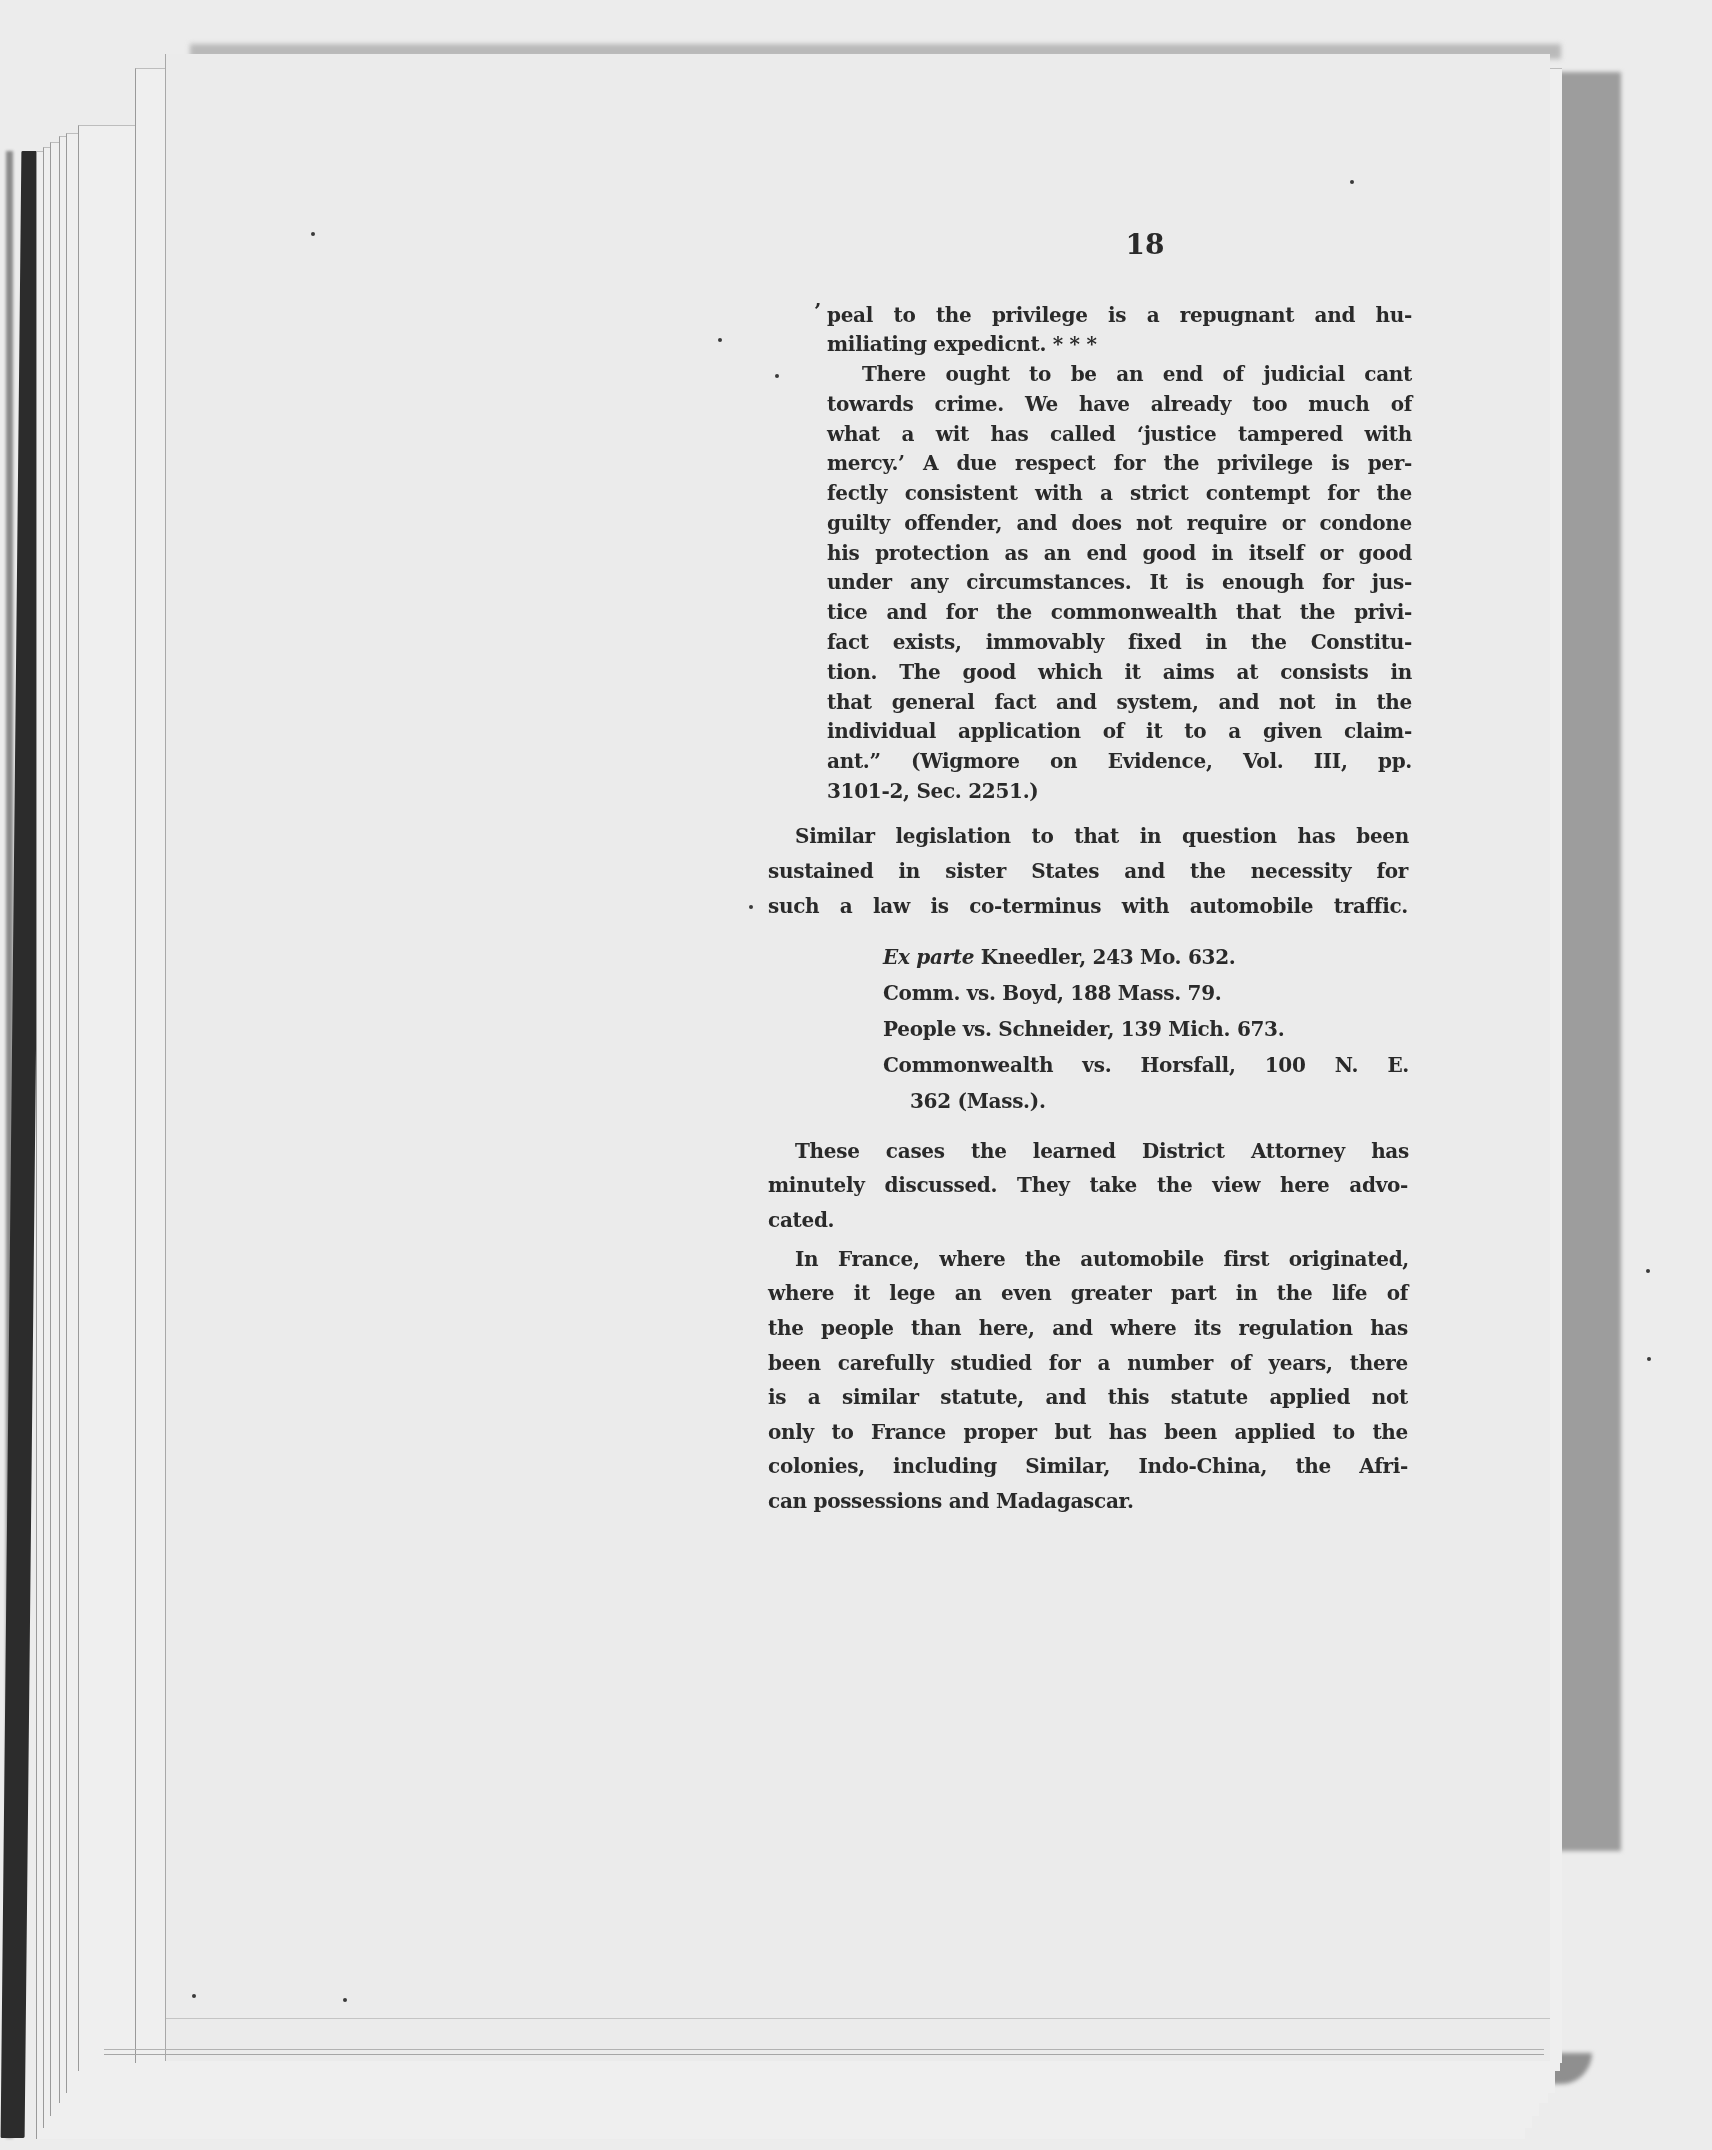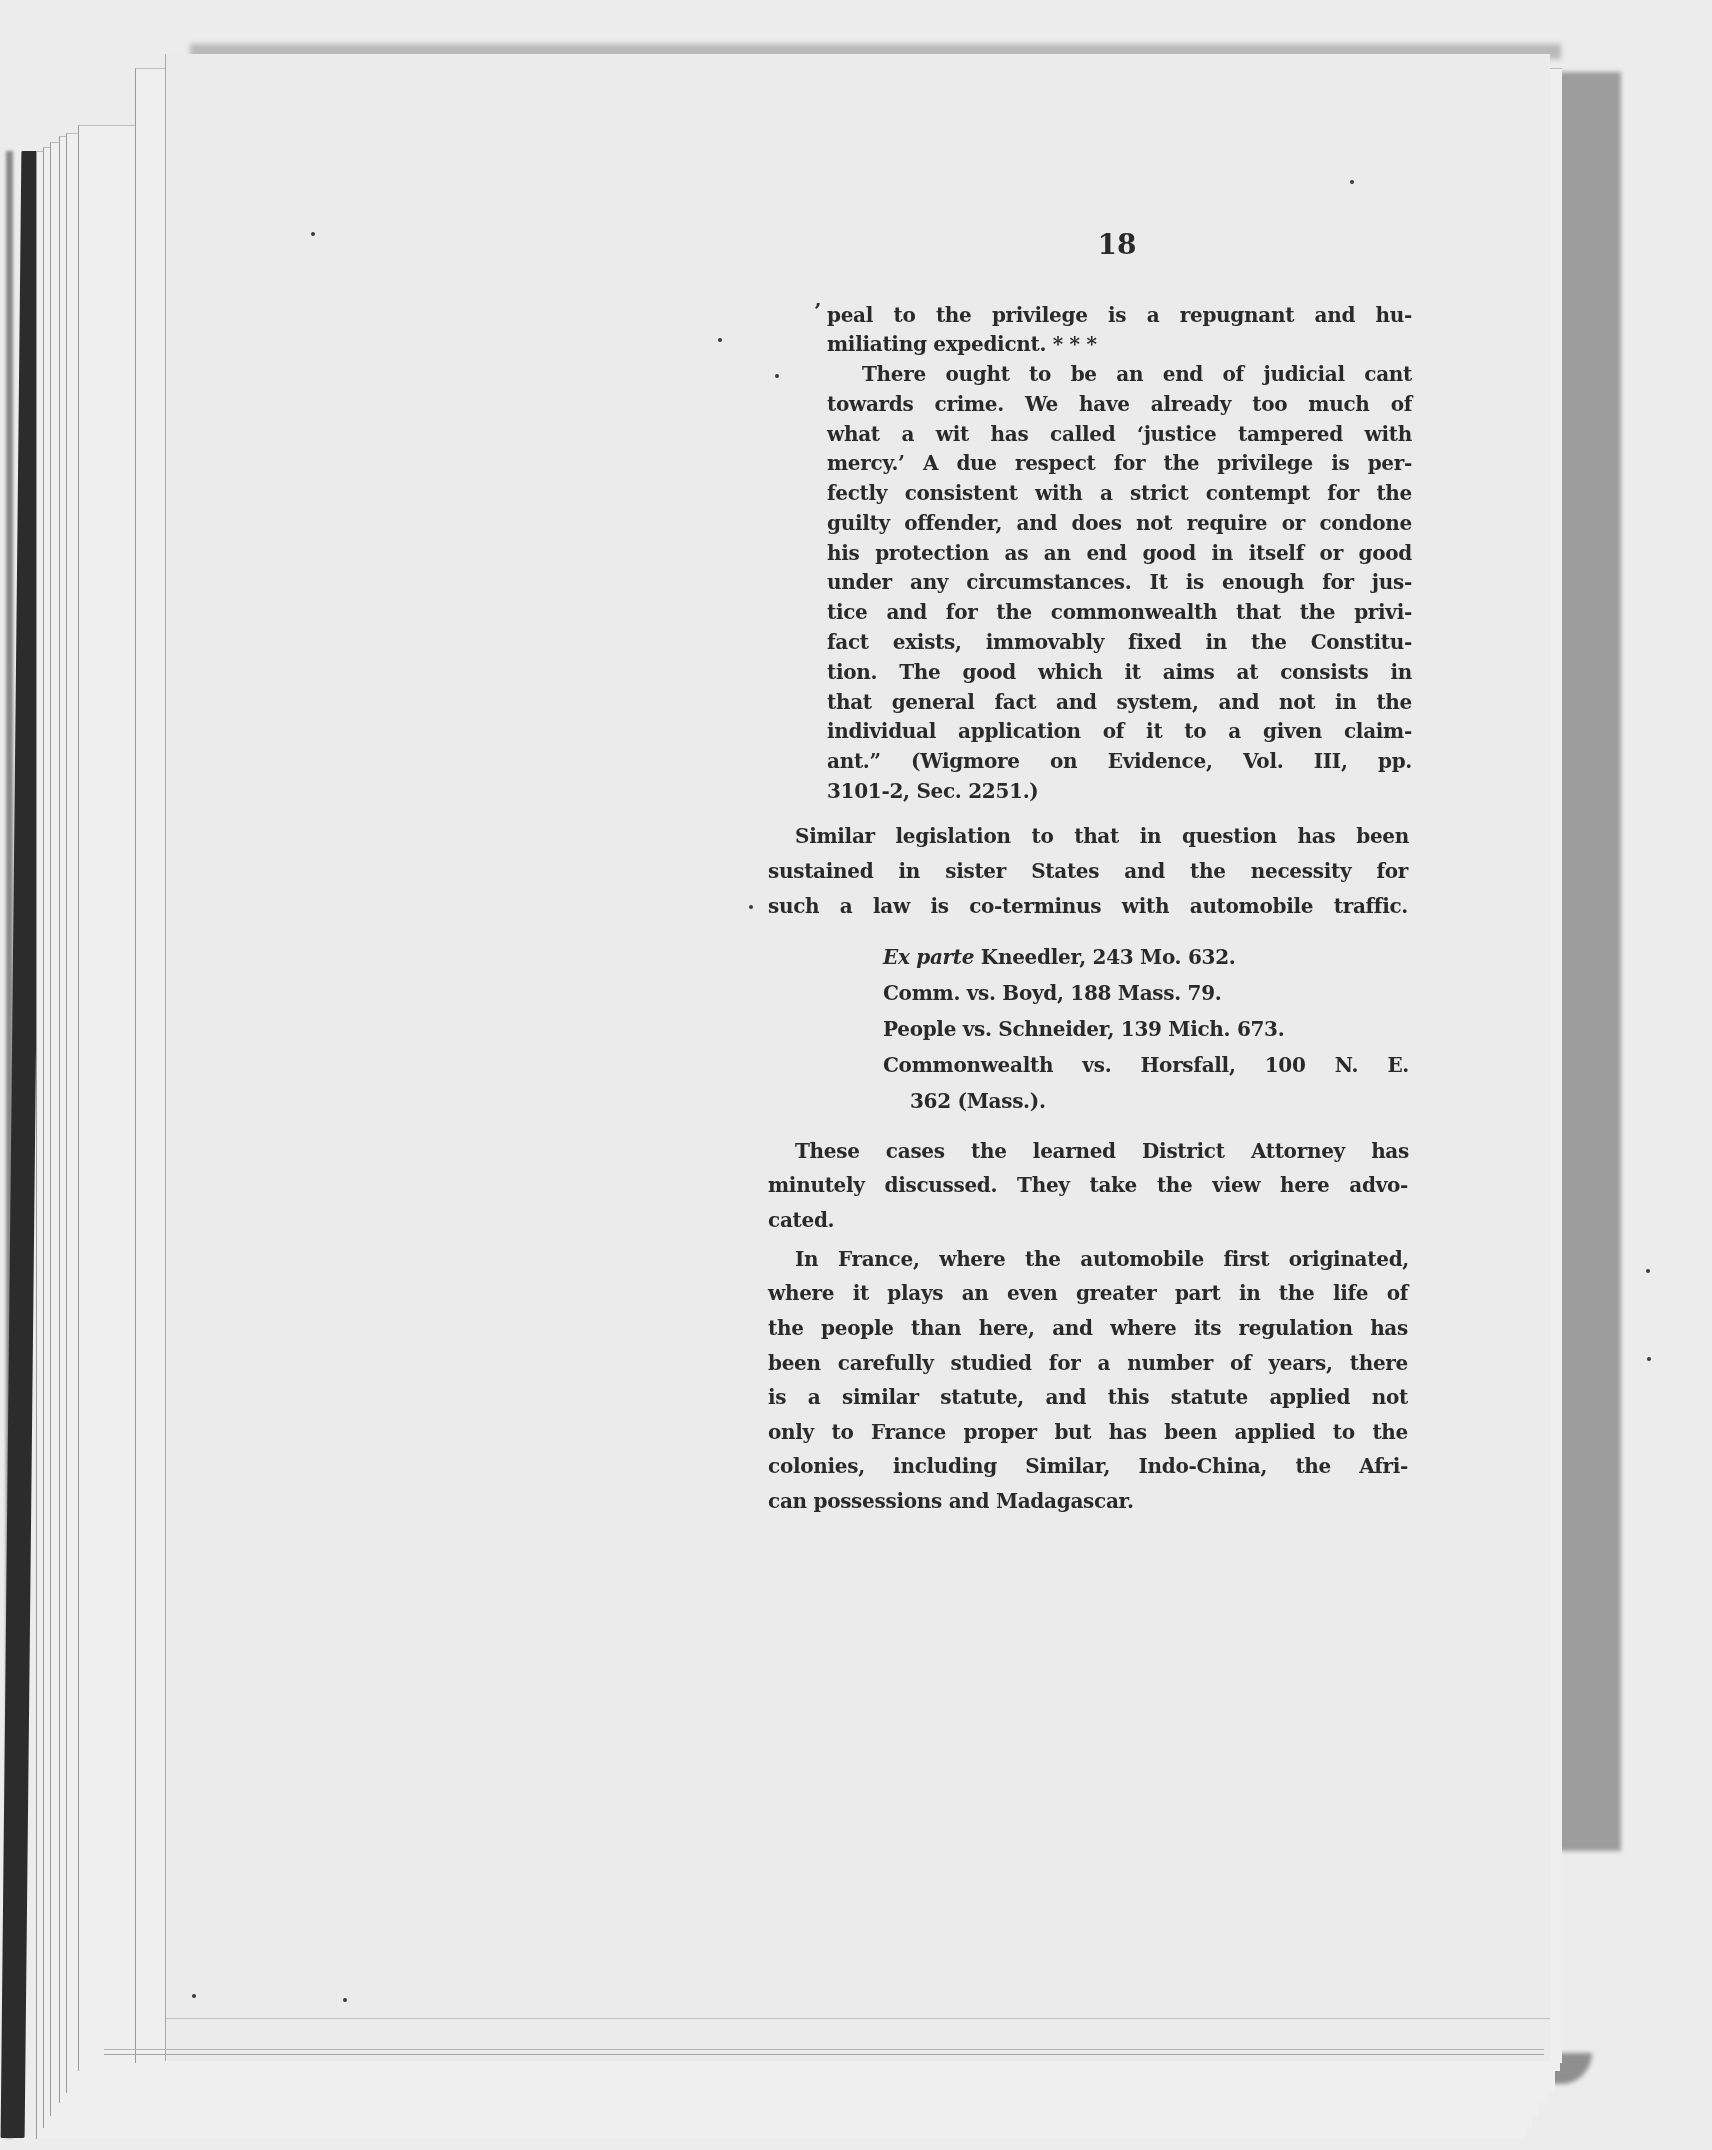--- a/index.html
+++ b/index.html
@@ -21,21 +21,21 @@
     left:165px; top:54px; width:1384px; height:2007px;
     background:#ebebeb;
     border-left:1.4px solid #a8a8a8;
   }
   .main-page::after {
     content:""; position:absolute; left:0; right:0; bottom:0; height:42px;
     border-top:1.4px solid #c4c4c4;
   }
   .page-bottom-lines { left:104px; top:2049px; width:1440px; height:4.2px; border-top:1.4px solid #b2b2b2; border-bottom:1.4px solid #a6a6a6; }
   
-  .pagenum { left:1096px; top:228px; width:42px; text-align:center; font-size:28px; font-weight:bold; }
+  .pagenum { left:1124px; top:228px; width:42px; text-align:center; font-size:28px; font-weight:bold; }
   .line { position:absolute; font-size:20px; font-weight:bold; white-space:nowrap; line-height:1; letter-spacing:-0.3px; }
   .j { text-align-last:justify; text-align:justify; white-space:normal; }
   .quote-line { left:827px; width:585px; }
   .quote-indent { left:862px; width:550px; }
   .body-line { left:768px; width:640px; }
   .body-indent { left:795px; width:614px; }
   .cite-line { left:883px; font-weight:bold; }
   .cite-cont { left:910px; }
   .mark { position:absolute; font-size:21px; font-weight:bold; }
   .dot { position:absolute; width:4.2px; height:4.2px; border-radius:50%; background:#3a3a3a; }
@@ -109,21 +109,21 @@
 </div>
 
 <div>
   <div class="line j body-indent" style="top:1141px;">These cases the learned District Attorney has</div>
   <div class="line j body-line" style="top:1175px;">minutely discussed.  They take the view here advo-</div>
   <div class="line body-line" style="top:1210px;">cated.</div>
 </div>
 
 <div>
   <div class="line j body-indent" style="top:1249px;">In France, where the automobile first originated,</div>
-  <div class="line j body-line" style="top:1283px;">where it plays an even greater part in the life of</div>
+  <div class="line j body-line" style="top:1283px;">where it lege an even greater part in the life of</div>
   <div class="line j body-line" style="top:1318px;">the people than here, and where its regulation has</div>
   <div class="line j body-line" style="top:1353px;">been carefully studied for a number of years, there</div>
   <div class="line j body-line" style="top:1387px;">is a similar statute, and this statute applied not</div>
   <div class="line j body-line" style="top:1422px;">only to France proper but has been applied to the</div>
   <div class="line j body-line" style="top:1456px;">colonies, including Similar, Indo-China, the Afri-</div>
   <div class="line body-line" style="top:1491px;">can possessions and Madagascar.</div>
 </div>
 
 <div class="dot" style="left:311px;top:232px;"></div>
 <div class="dot" style="left:718px;top:338px;"></div>

